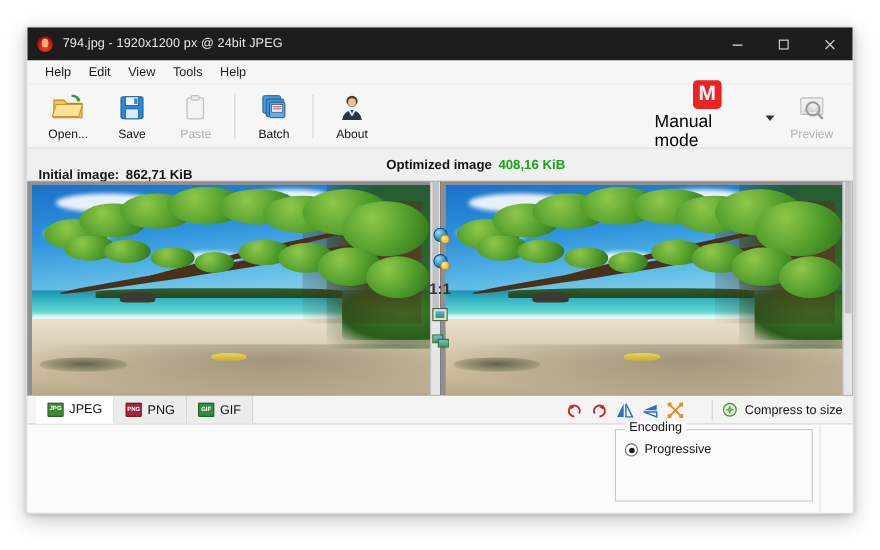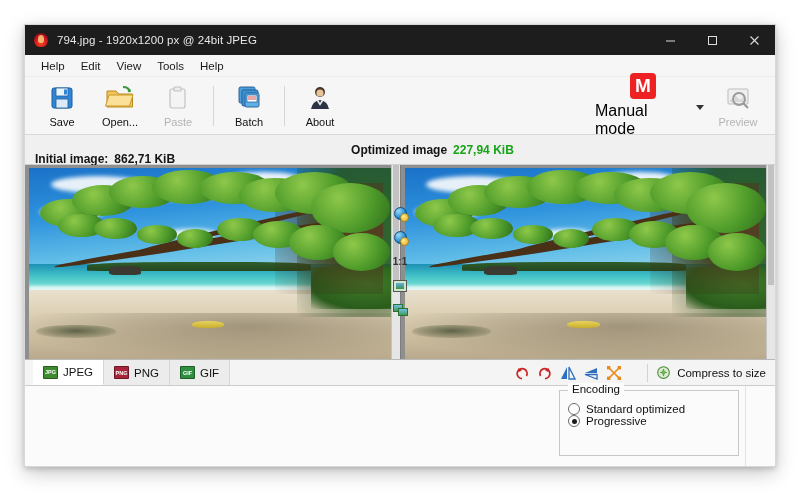--- a/index.html
+++ b/index.html
@@ -218,21 +218,21 @@
     width: 13px; height: 13px; border-radius: 50%;
     background: radial-gradient(circle at 32% 28%, #9fdcf7 0%, #2b8fd4 55%, #0d5b9e 100%);
     position: relative; border: 1px solid #0a4f8a;
   }
   .z-globe:after {
     content: ""; position: absolute; right: -3px; bottom: -3px;
     width: 7px; height: 7px; border-radius: 50%;
     background: radial-gradient(circle at 35% 35%, #ffe98a 0%, #e8a91c 100%);
     border: 1px solid #b7860f;
   }
-  .z-onetoone { font-size: 10px; color: #333; font-weight: bold; }
+  .z-onetoone { font-size: 14px; color: #333; font-weight: bold; }
   .z-fit {
     width: 14px; height: 12px; border: 1px solid #555; background: #cfe8c8;
     position: relative;
   }
   .z-fit:after {
     content: ""; position: absolute; left: 2px; top: 2px; right: 2px; bottom: 2px;
     background: linear-gradient(180deg,#63b0e0 0%, #3f8f4f 100%);
   }
   .z-cmp {
     width: 15px; height: 12px; position: relative;
@@ -377,39 +377,39 @@
     <div class="menu-item">View</div>
     <div class="menu-item">Tools</div>
     <div class="menu-item">Help</div>
   </div>
 
   <div class="toolbar">
 
     <div class="tb-btn">
       <div class="tb-ico">
         <svg width="32" height="28" viewBox="0 0 32 28">
+          <path d="M3 7 h9 l2.5 3 h14 v13 h-25.5 z" fill="#f2c45a" stroke="#b98b1d" stroke-width="1"></path>
+          <path d="M5 11 h24 l-3.5 11 h-24 z" fill="#fbe09a" stroke="#c79a27" stroke-width="1"></path>
+          <path d="M19 3 q6 0 7 5" fill="none" stroke="#3b9b3b" stroke-width="2.2"></path>
+          <path d="M24 8.5 l3 -2.5 l-3.5 -2 z" fill="#3b9b3b"></path>
+        </svg>
+      </div>
+      <div class="tb-label">Open...</div>
+    </div>
+
+    <div class="tb-btn">
+      <div class="tb-ico">
+        <svg width="32" height="28" viewBox="0 0 32 28">
           <rect x="6" y="4" width="20" height="20" rx="2" fill="#2f86d6" stroke="#1d5e9c" stroke-width="1"></rect>
           <rect x="10" y="4" width="12" height="8" fill="#e9f3fb" stroke="#1d5e9c" stroke-width=".8"></rect>
           <rect x="18" y="5.5" width="3" height="5" fill="#2f86d6"></rect>
           <rect x="10" y="15" width="12" height="9" fill="#dbeaf6" stroke="#1d5e9c" stroke-width=".8"></rect>
         </svg>
       </div>
       <div class="tb-label">Save</div>
-    </div>
-
-    <div class="tb-btn">
-      <div class="tb-ico">
-        <svg width="32" height="28" viewBox="0 0 32 28">
-          <path d="M3 7 h9 l2.5 3 h14 v13 h-25.5 z" fill="#f2c45a" stroke="#b98b1d" stroke-width="1"></path>
-          <path d="M5 11 h24 l-3.5 11 h-24 z" fill="#fbe09a" stroke="#c79a27" stroke-width="1"></path>
-          <path d="M19 3 q6 0 7 5" fill="none" stroke="#3b9b3b" stroke-width="2.2"></path>
-          <path d="M24 8.5 l3 -2.5 l-3.5 -2 z" fill="#3b9b3b"></path>
-        </svg>
-      </div>
-      <div class="tb-label">Open...</div>
     </div>
 
     <div class="tb-btn disabled">
       <div class="tb-ico">
         <svg width="32" height="28" viewBox="0 0 32 28">
           <rect x="8" y="5" width="15" height="19" rx="2" fill="#f4f4f4" stroke="#c2c2c2" stroke-width="1.2"></rect>
           <rect x="12" y="3" width="7" height="4" rx="1" fill="#ededed" stroke="#c2c2c2" stroke-width="1.2"></rect>
         </svg>
       </div>
       <div class="tb-label">Paste</div>
@@ -467,21 +467,21 @@
     </div>
   </div>
 
   <div class="infobar">
     <div class="info-left">
       <span class="info-label">Initial image:</span>
       <span class="info-value">862,71 KiB</span>
     </div>
     <div class="info-right">
       <span class="info-label">Optimized image</span>
-      <span class="info-value green">227,94 KiB</span>
+      <span class="info-value green">408,16 KiB</span>
     </div>
   </div>
 
   <div class="image-area">
 
     <div class="img-pane left">
       <div class="photo-wrap">
         <div class="photo">
           <div class="sky"></div>
           <div class="cloud" style="left:6%;top:4%;width:26%;height:9%;"></div>
@@ -653,24 +653,20 @@
         <span>Compress to size</span>
       </div>
     </div>
   </div>
 
   <div class="settings">
 
     <div class="groupbox">
       <div class="gb-title">Encoding</div>
       <div class="radio-row">
-        <span class="radio"></span>
-        <span>Standard optimized</span>
-      </div>
-      <div class="radio-row">
         <span class="radio checked"></span>
         <span>Progressive</span>
       </div>
     </div>
 
     <div class="right-edge-strip"></div>
   </div>
 
 </div>
 

